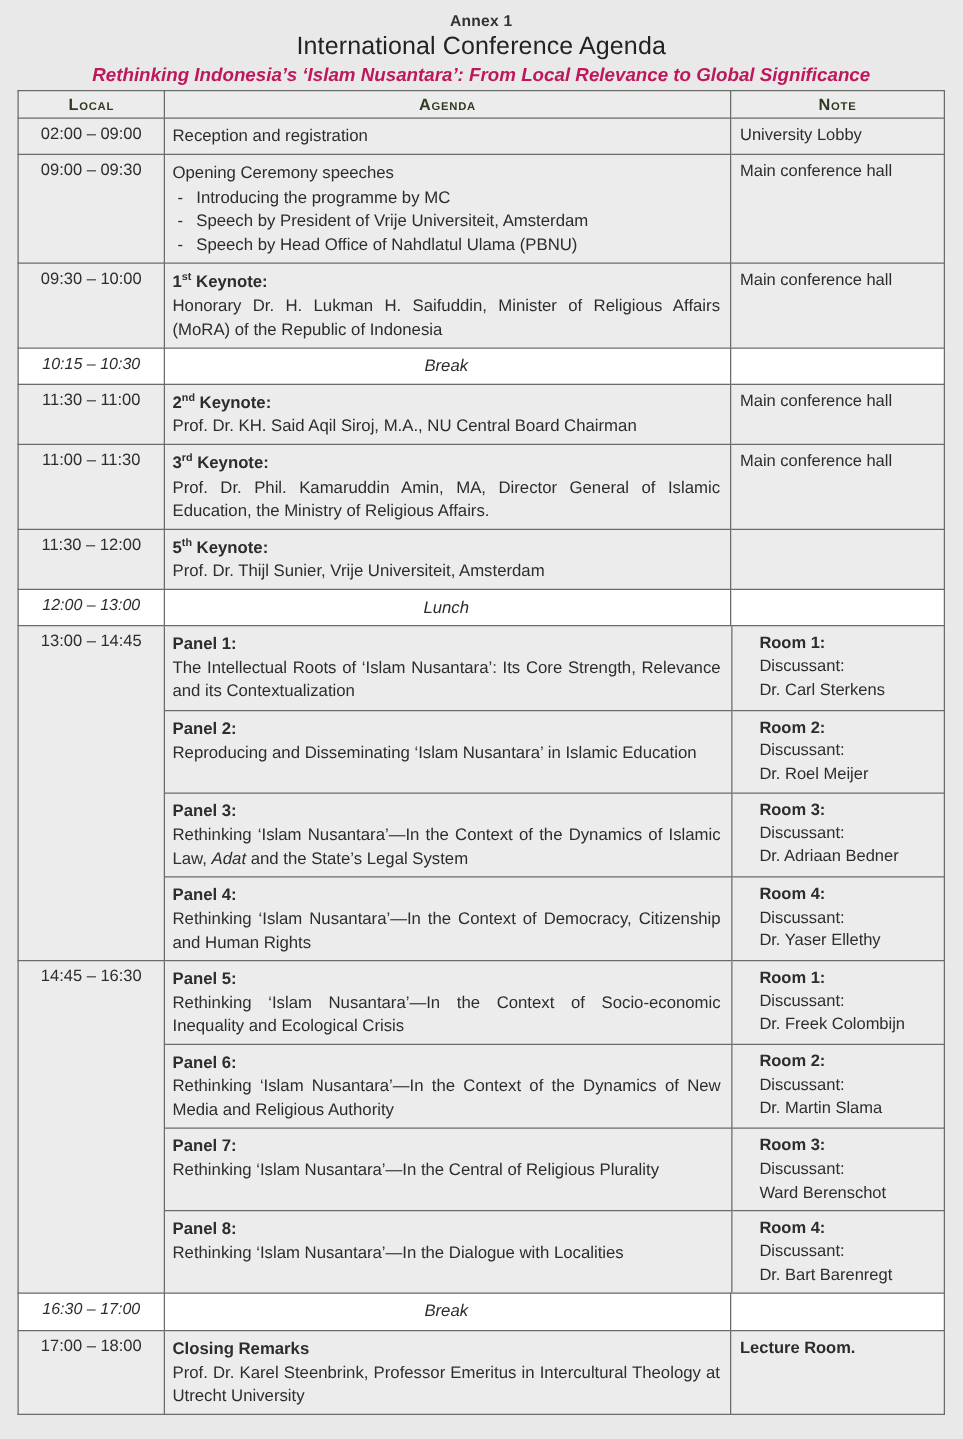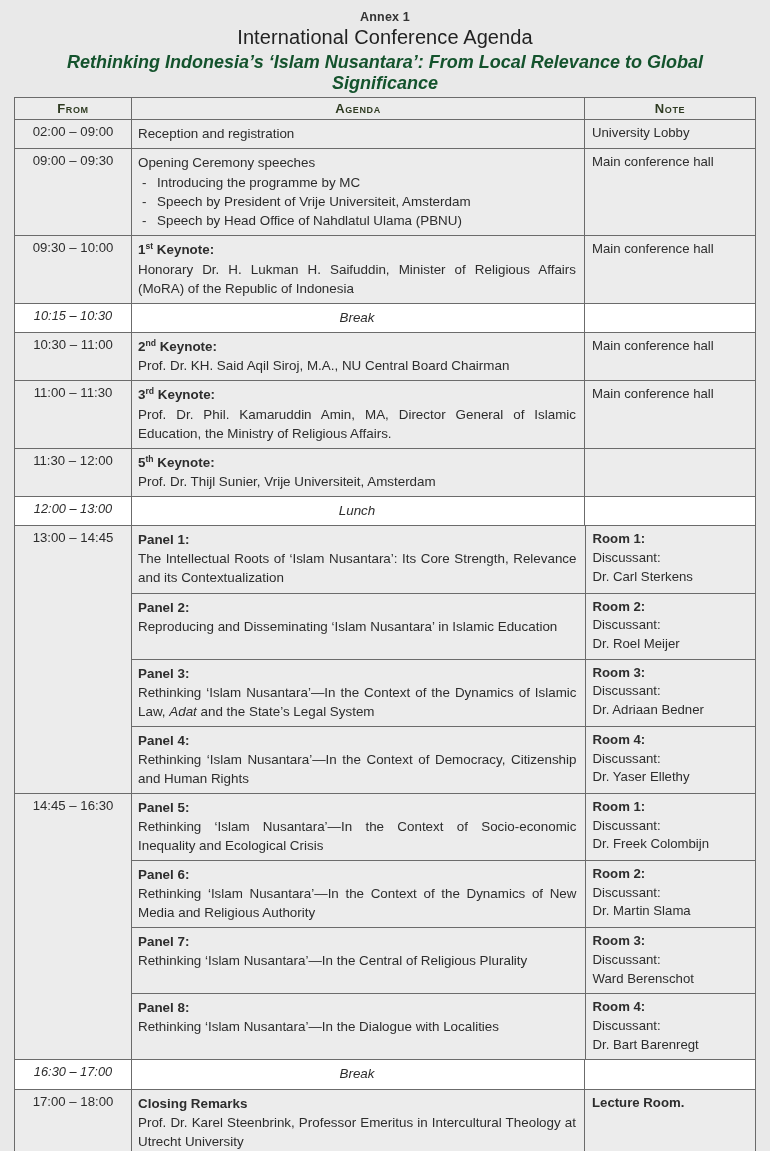--- a/index.html
+++ b/index.html
@@ -20,22 +20,22 @@
   .titleblock { text-align: center; color: #3a3a3a; }
   .annex {
     font-size: 12.5px; font-weight: bold; letter-spacing: .2px;
     margin: 2px 0 2px 0; color: #333;
   }
   .maintitle {
     font-size: 20px; font-weight: normal; color: #222;
     margin: 1px 0 3px 0; letter-spacing: .1px;
   }
   .subtitle {
-    font-size: 18px; font-weight: bold; font-style: italic;
-    color: #14532d; margin: 0 0 3px 0;
+    font-size: 15px; font-weight: bold; font-style: italic;
+    color: #be185d; margin: 0 0 3px 0;
   }
   .dateline {
     font-size: 13.4px; color: #3b3b3b; margin: 0 0 9px 0;
   }
   .dateline sup { font-size: 8.5px; vertical-align: super; }
 
   
   table.agenda {
     width: 741px;
     border-collapse: collapse;
@@ -97,21 +97,21 @@
     background: #ececec;
   }
   table.sub tr:last-child td { border-bottom: none; }
   table.sub td.sub-ag {
     font-size: 13.4px; color: #2d2d2d;
     padding: 4px 8px 5px 6px; text-align: justify; line-height: 1.42;
     border-right: 1px solid #6b6b6b;
   }
   table.sub td.sub-note {
     font-size: 13.2px; color: #2d2d2d;
-    padding: 4px 4px 5px 7px; line-height: 1.42;
+    padding: 4px 4px 5px 22px; line-height: 1.42;
   }
   table.sub col.s-ag   { width: 453px; }
   table.sub col.s-note { width: 171px; }
 
   .strong { font-weight: bold; }
   .ital { font-style: italic; }
   sup.ord { font-size: 8.6px; vertical-align: super; font-weight: bold; }
 
   
   tr.break td { background: #ffffff; }
@@ -142,21 +142,21 @@
   </div>
 
   <table class="agenda">
     <colgroup>
         <col class="c-time">
         <col class="c-ag">
         <col class="c-note">
       </colgroup>
     <thead>
       <tr>
-        <th>From</th>
+        <th>Local</th>
         <th>Agenda</th>
         <th>Note</th>
       </tr>
     </thead>
     <tbody>
 
       <tr>
         <td class="time">02:00 – 09:00</td>
         <td class="agenda-cell">
           <span class="body-line">Reception and registration</span>
@@ -187,21 +187,21 @@
       </tr>
 
 
       <tr class="break">
         <td class="time">10:15 – 10:30</td>
         <td class="agenda-cell">Break</td>
         <td class="note-cell"></td>
       </tr>
 
       <tr>
-        <td class="time">10:30 – 11:00</td>
+        <td class="time">11:30 – 11:00</td>
         <td class="agenda-cell">
           <span class="lbl"><span>2</span><sup class="ord">nd</sup><span> Keynote:</span></span>
           <span class="body-line">Prof. Dr. KH. Said Aqil Siroj, M.A., NU Central Board Chairman</span>
         </td>
         <td class="note-cell">Main conference hall</td>
       </tr>
 
       <tr>
         <td class="time">11:00 – 11:30</td>
         <td class="agenda-cell">

